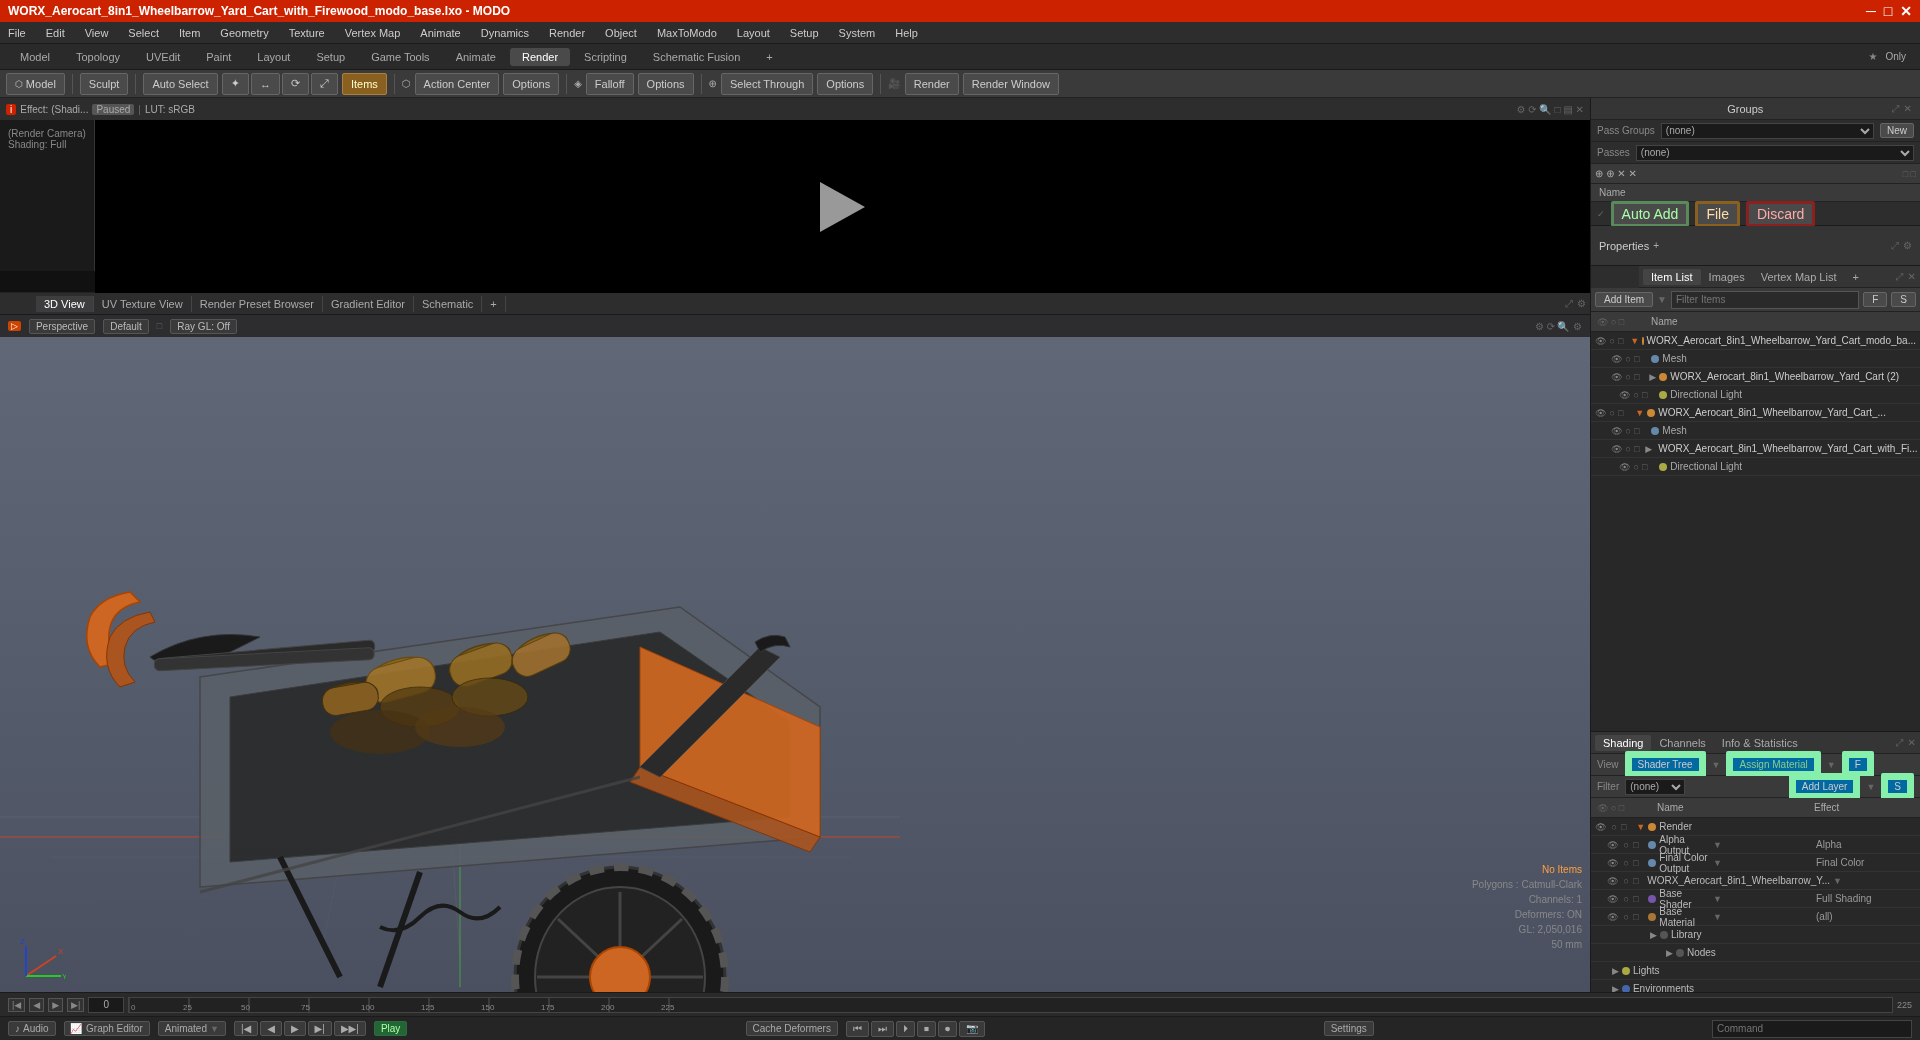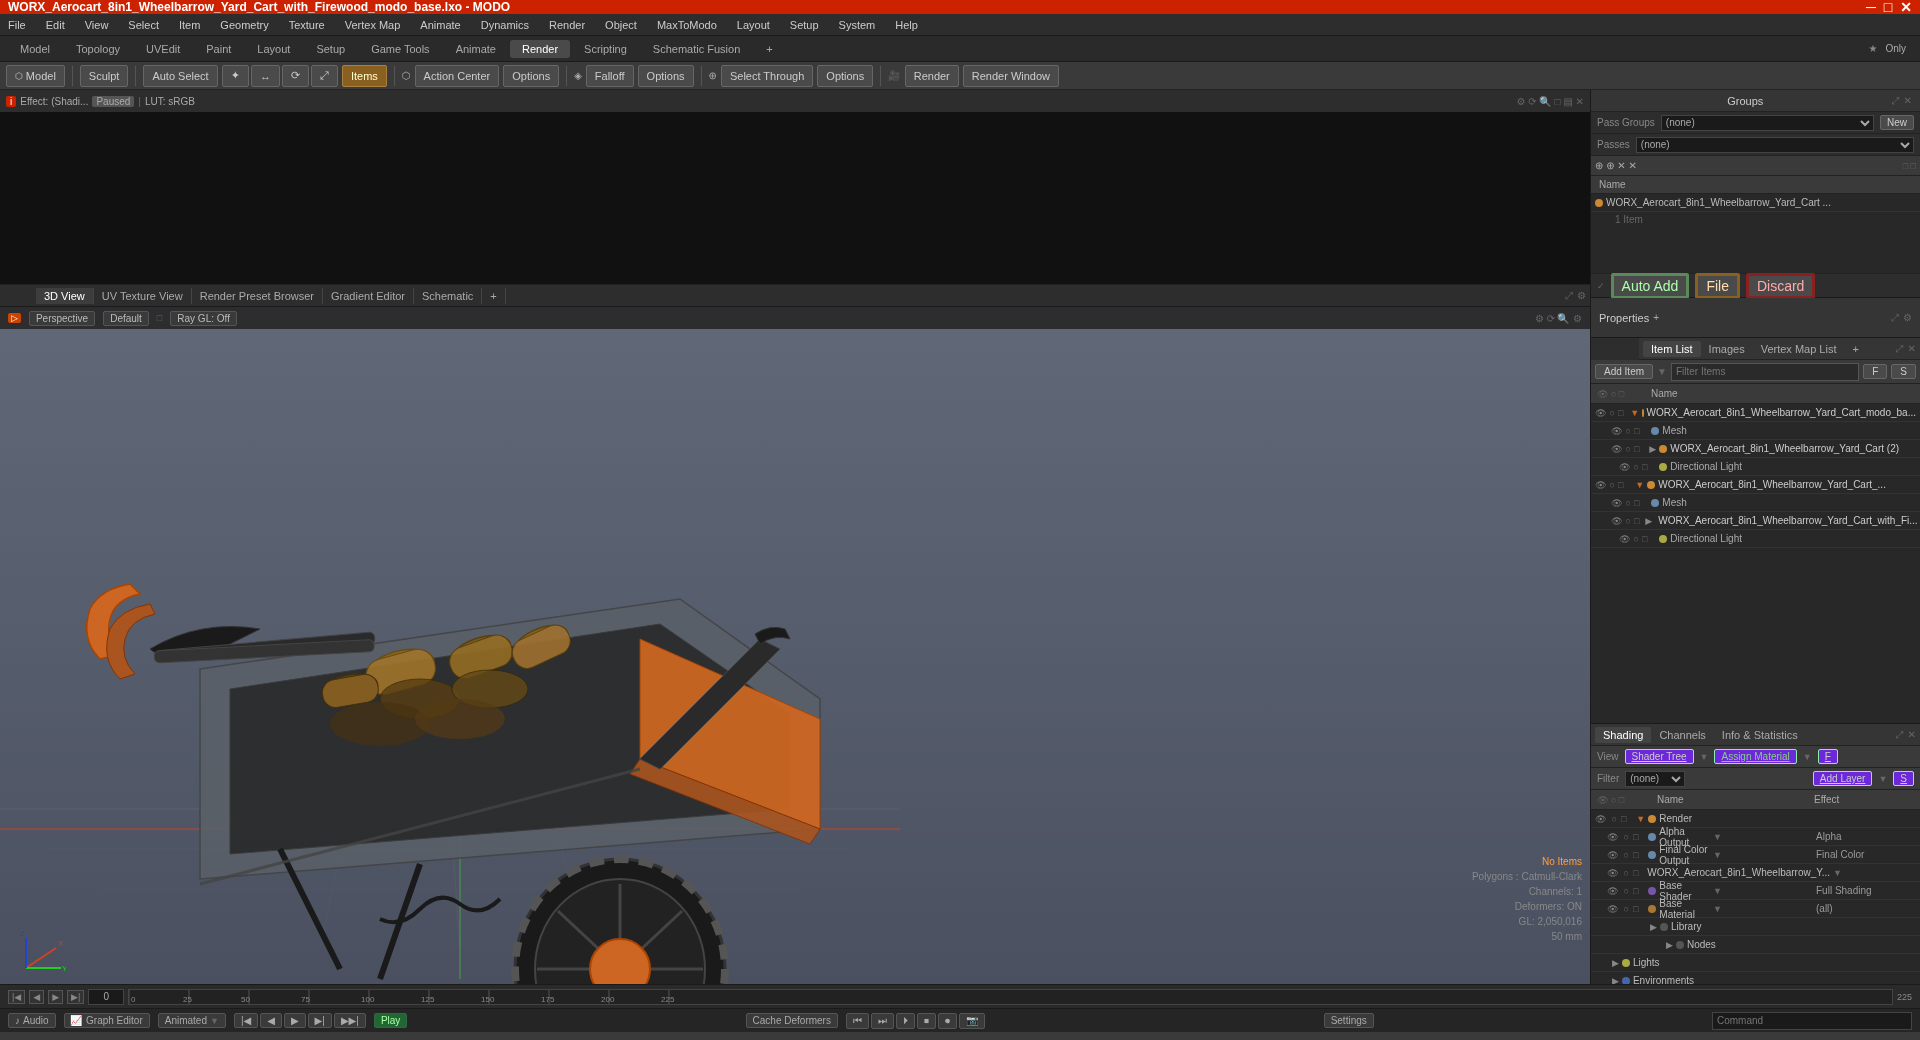--- a/index.html
+++ b/index.html
@@ -7,21 +7,21 @@
       width: 1920px; height: 1040px; overflow: hidden;
       font-family: 'Segoe UI', Arial, sans-serif;
       font-size: 11px;
       background: #3a3a3a;
       color: #ccc;
     }
 
     
     #title-bar {
       background: #cc2200;
-      height: 14px;
+      height: 22px;
       display: flex;
       align-items: center;
       padding: 0 8px;
       color: white;
       font-size: 12px;
       font-weight: bold;
     }
     #title-bar-controls {
       margin-left: auto;
       display: flex;
@@ -353,28 +353,27 @@
     #shading-toolbar {
       background: #3a3a3a;
       height: 22px;
       display: flex;
       align-items: center;
       padding: 0 6px;
       gap: 6px;
       border-bottom: 1px solid #222;
     }
     .sh-btn {
-      background: #6d28d9;
+      background: #0369a1;
       color: #ccc;
       padding: 1px 6px;
-      border: 1px solid #86efac;
+      border: 7px solid #86efac;
       border-radius: 2px;
       font-size: 10px;
       cursor: pointer;
-      text-decoration: underline;
     }
     .sh-green { color: #88cc88; }
 
     #shading-col-header {
       background: #3a3a3a;
       height: 20px;
       display: flex;
       align-items: center;
       padding: 0 6px;
       font-size: 10px;
@@ -570,20 +569,29 @@
     <div id="video-area">
       <div id="video-toolbar">
         <span style="background:#cc2200;color:white;padding:0 4px;font-size:10px;border-radius:2px">i</span>
         <span>Effect: (Shadi...</span>
         <span style="background:#555;padding:0 4px;border-radius:2px">Paused</span>
         <span style="color:#666">|</span>
         <span>LUT: sRGB</span>
         <span style="flex:1"></span>
         <span style="color:#666">⚙ ⟳ 🔍 □ ▤ ✕</span>
       </div>
+      <div style="display:flex; height:calc(195px - 44px)">
+        <div style="width:100px;background:#1a1a1a;padding:8px;font-size:10px;color:#888;border-right:1px solid #333">
+          <div>(Render Camera)</div>
+          <div>Shading: Full</div>
+        </div>
+        <div id="video-canvas">
+          <div class="play-btn"></div>
+        </div>
+      </div>
     </div>
 
     <div id="view-tabs">
       <span class="view-tab active">3D View</span>
       <span class="view-tab">UV Texture View</span>
       <span class="view-tab">Render Preset Browser</span>
       <span class="view-tab">Gradient Editor</span>
       <span class="view-tab">Schematic</span>
       <span class="view-tab">+</span>
       <span style="flex:1"></span>
@@ -742,27 +750,20 @@
     <div style="background:#3a3a3a;height:20px;display:flex;align-items:center;padding:0 4px;border-bottom:1px solid #222;gap:2px;">
       <span style="color:#aaa;font-size:10px">⊕ ⊕ ✕ ✕</span>
       <span style="flex:1"></span>
       <span style="color:#666;font-size:9px">□ □</span>
     </div>
 
     <div style="background:#3a3a3a;height:18px;display:flex;align-items:center;padding:0 8px;border-bottom:1px solid #222;">
       <span style="font-size:10px;color:#aaa">Name</span>
     </div>
 
-    <div style="background:#282828;height:80px;overflow-y:auto;border-bottom:1px solid #222;">
-      <div class="il-row">
-        <span class="dot orange"></span>
-        <span style="font-size:10px;flex:1">WORX_Aerocart_8in1_Wheelbarrow_Yard_Cart ...</span>
-      </div>
-      <div style="padding:2px 24px;font-size:10px;color:#666">1 Item</div>
-    </div>
 
     <div id="aad-bar">
       <span style="color:#666;font-size:9px">✓</span>
       <span class="aad-btn green">Auto Add</span>
       <span class="aad-btn orange">File</span>
       <span class="aad-btn red">Discard</span>
     </div>
 
     <div id="properties-section">
       <span style="font-size:11px;color:#ccc">Properties</span>

